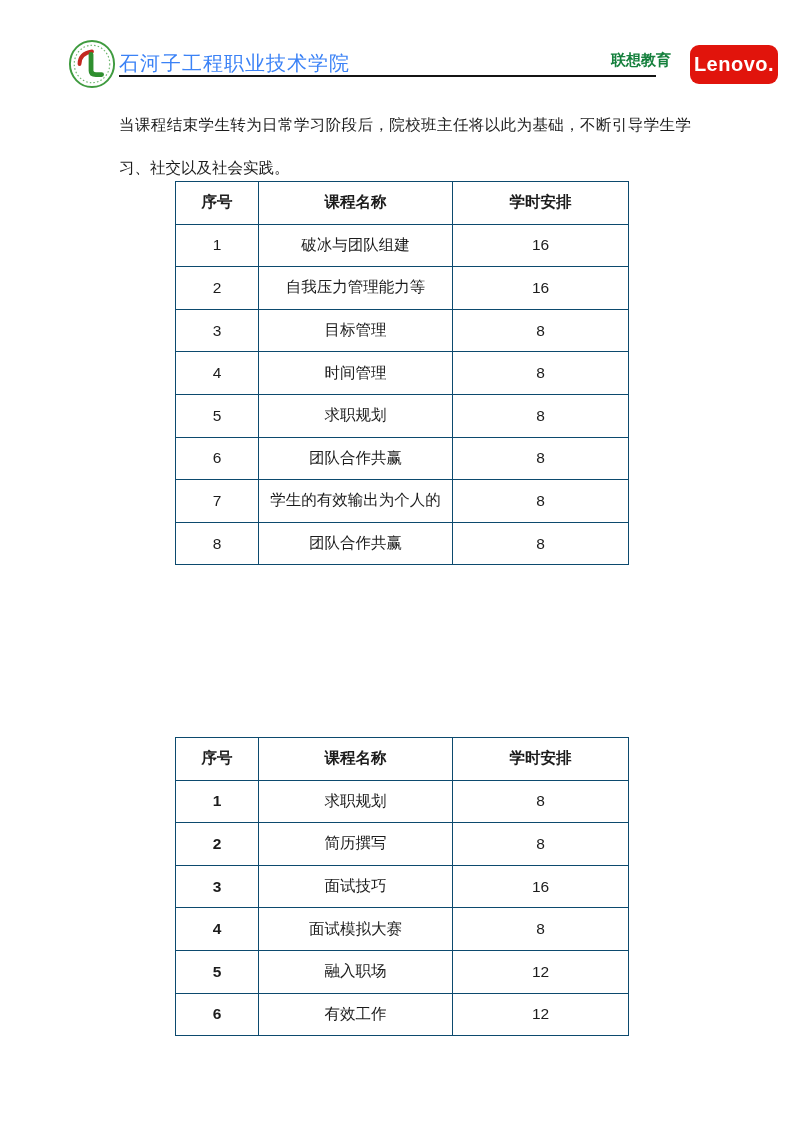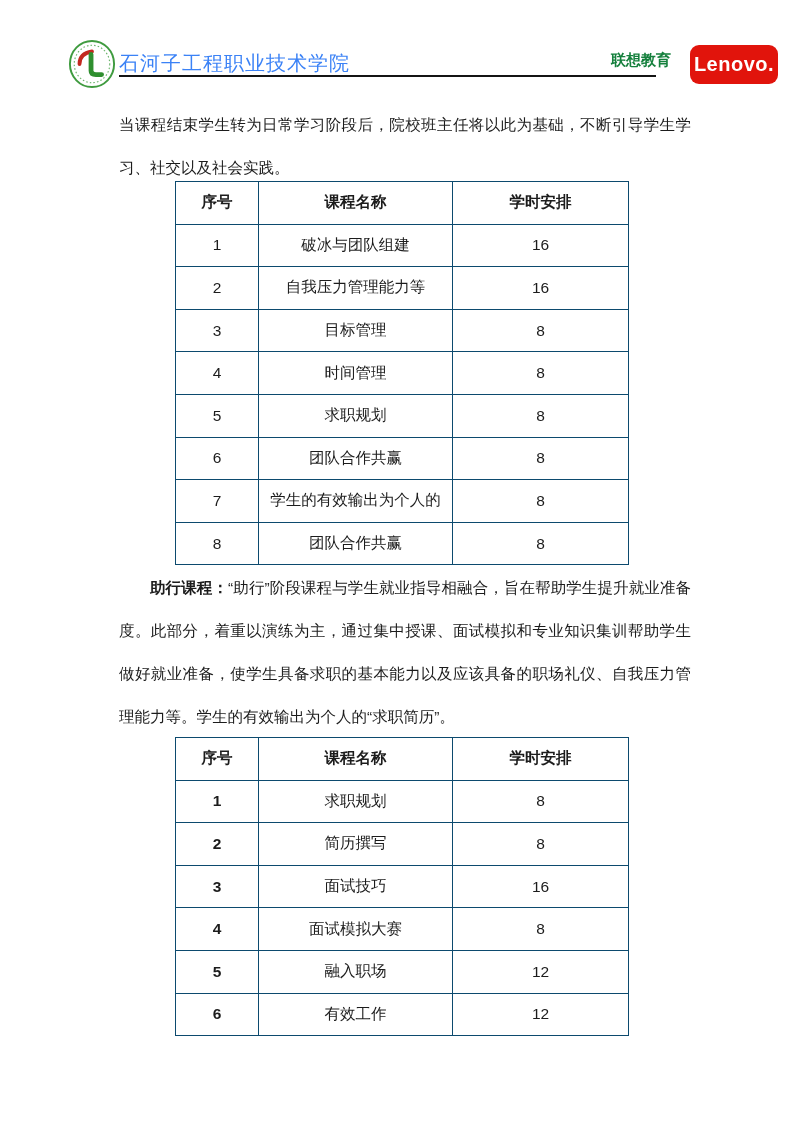--- a/index.html
+++ b/index.html
@@ -169,21 +169,20 @@
         <td class="c3">8</td>
       </tr>
       <tr>
         <td class="c1">8</td>
         <td class="c2">团队合作共赢</td>
         <td class="c3">8</td>
       </tr>
     </tbody>
   </table>
 
-  <p class="para p2"><b>助行课程：</b><span>“助行”阶段课程与学生就业指导相融合，旨在帮助学生提升就业准备度。此部分，着重以演练为主，通过集中授课、面试模拟和专业知识集训帮助学生做好就业准备，使学生具备求职的基本能力以及应该具备的职场礼仪、自我压力管理能力等。学生的有效输出为个人的“求职简历”。</span></p>
 
   <table class="course t2">
     <thead>
       <tr>
         <th class="c1">序号</th>
         <th class="c2">课程名称</th>
         <th class="c3">学时安排</th>
       </tr>
     </thead>
     <tbody>

